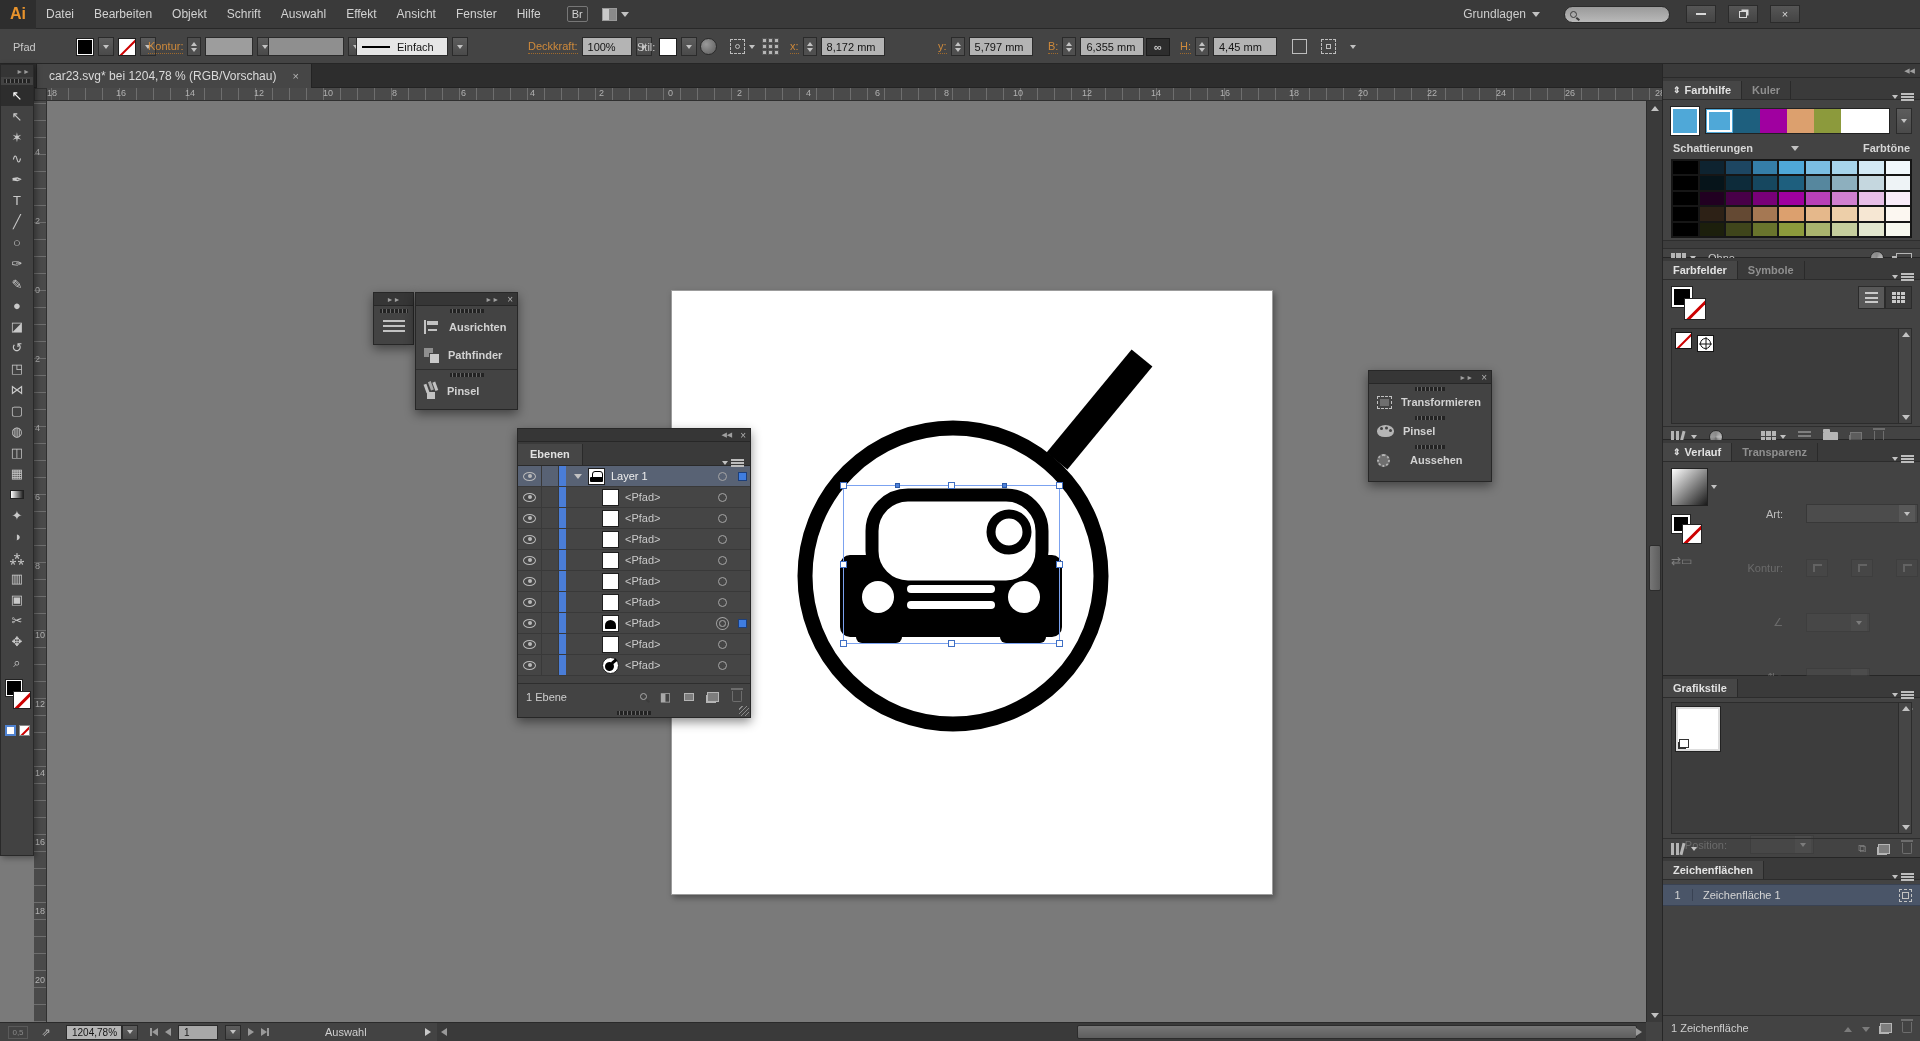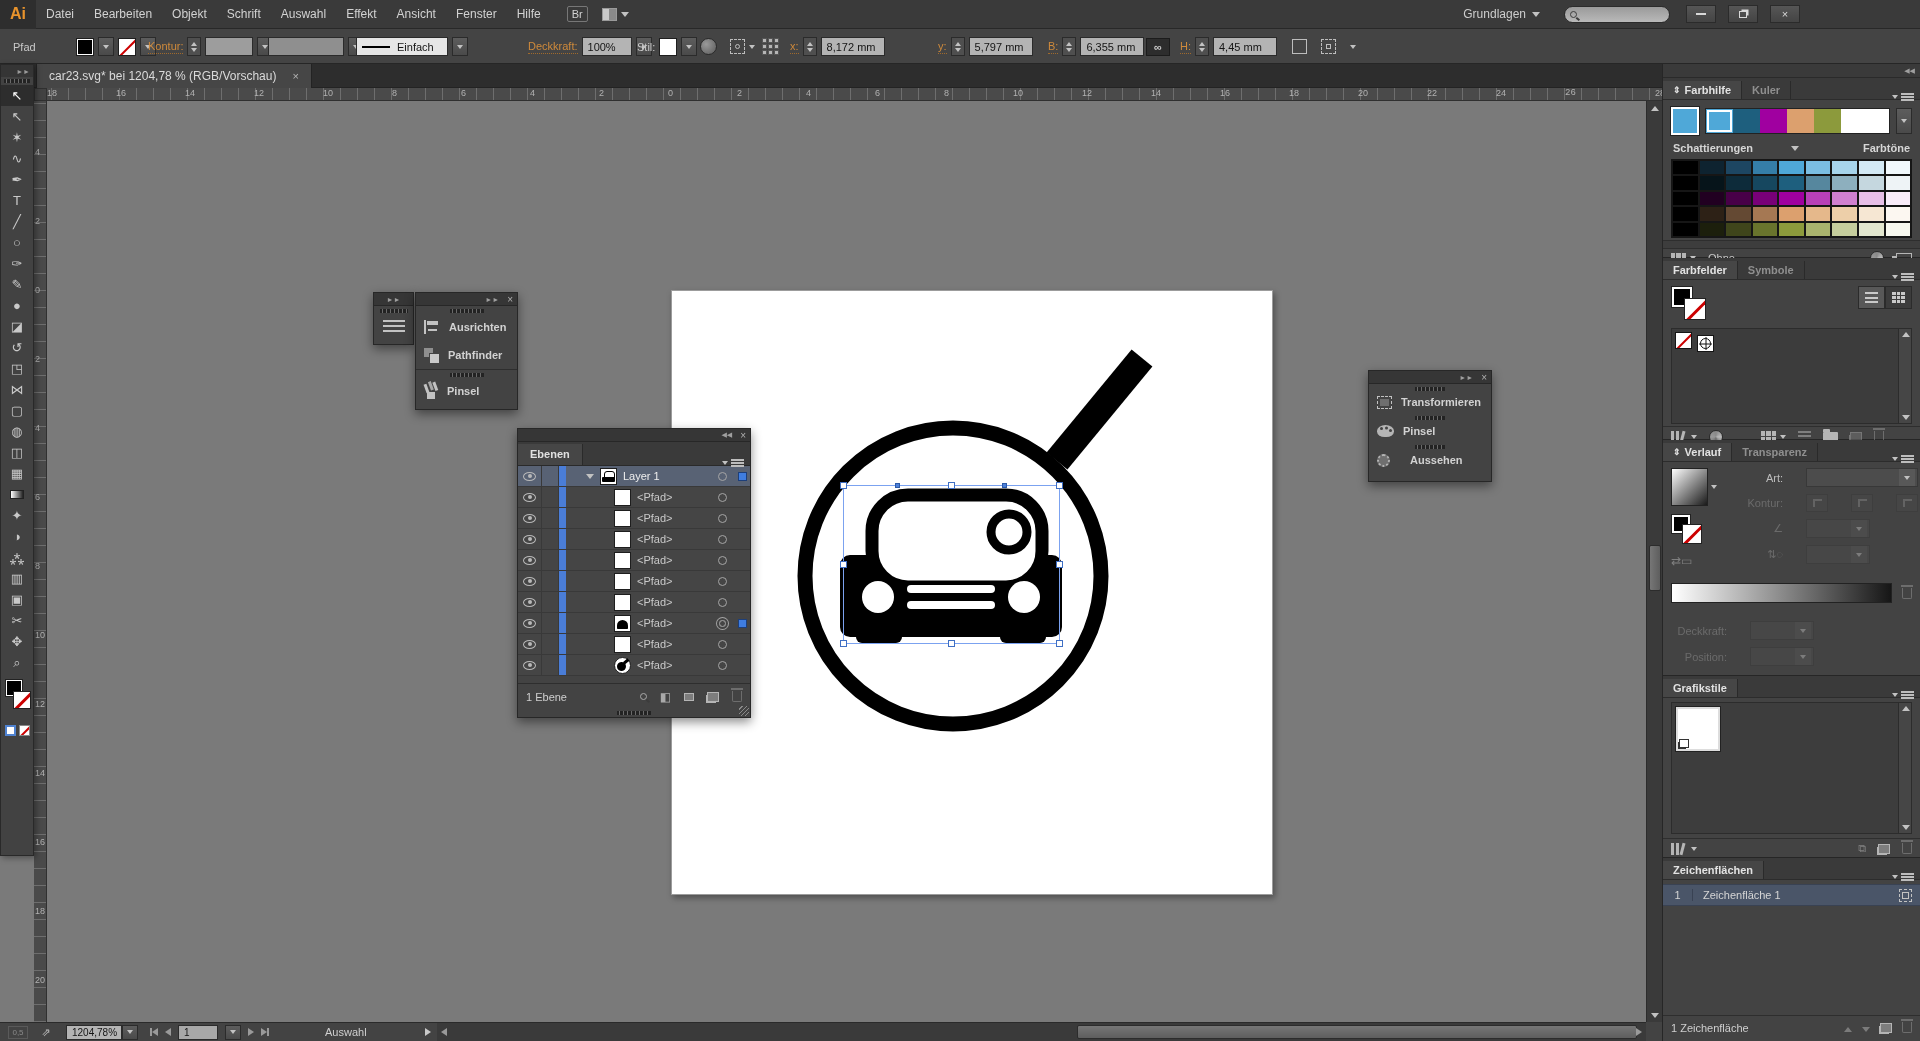--- a/index.html
+++ b/index.html
@@ -175,21 +175,21 @@
   #layers{ left:517px;top:428px;width:234px;height:290px;}
   #layers-tabs{ height:24px;background:#3a3a3a;border-bottom:1px solid #2a2a2a;display:flex;align-items:flex-end;}
   .ptab{ padding:4px 12px;background:#464646;color:#e0e0e0;font-weight:bold;border-right:1px solid #2a2a2a;height:21px;}
   .pmenu{ margin-left:auto;display:flex;align-items:center;gap:3px;padding-right:6px;color:#bdbdbd;}
   .pmenu .hambsm{ width:13px;height:2px;background:#bdbdbd;box-shadow:0 3px 0 #bdbdbd,0 6px 0 #bdbdbd;margin-top:-6px;}
   .lrow{ height:21px;display:flex;align-items:center;border-bottom:1px solid #393939;background:#454545;}
   .lrow.sel{ background:#586274;}
   .lrow .c-eye{ width:24px;display:flex;justify-content:center;border-right:1px solid #393939;align-self:stretch;align-items:center;}
   .lrow .c-lock{ width:17px;border-right:1px solid #393939;align-self:stretch;}
   .lrow .c-bar{ width:7px;background:#4a7dd7;align-self:stretch;}
-  .lrow .c-main{ flex:1;display:flex;align-items:center;gap:6px;padding-left:20px;overflow:hidden;}
+  .lrow .c-main{ flex:1;display:flex;align-items:center;gap:6px;padding-left:8px;overflow:hidden;}
   .lrow .disc{ width:0;height:0;border-left:4px solid transparent;border-right:4px solid transparent;border-top:5px solid #c2c2c2;}
   .lrow .indent{ width:22px;}
   .th{ width:17px;height:17px;background:#fff;border:1px solid #1e1e1e;position:relative;flex:none;}
   .th.arch::after{ content:"";position:absolute;left:2px;right:2px;top:4px;bottom:2px;background:#000;border-radius:7px 7px 1px 1px;}
   .th.loupe::after{ content:"";position:absolute;left:2px;top:4px;width:9px;height:9px;background:#000;border-radius:50%;}
   .th.loupe::before{ content:"";position:absolute;right:1px;top:2px;width:6px;height:2.5px;background:#000;transform:rotate(-40deg);}
   .th.car::before{ content:"";position:absolute;left:3px;top:2px;width:9px;height:6px;border:1.5px solid #000;border-radius:3px 3px 0 0;background:#fff;}
   .th.car::after{ content:"";position:absolute;left:1px;top:8px;width:13px;height:5px;background:#000;border-radius:1px;}
   .lrow .c-target{ width:24px;display:flex;justify-content:center;align-items:center;}
   .lrow .c-chip{ width:16px;display:flex;justify-content:center;align-items:center;}
@@ -256,21 +256,21 @@
   .trashic::before{ content:"";position:absolute;left:-2px;top:-3px;width:12px;height:2px;background:#a0a0a0;}
   
   #vl-body{ display:flex;padding:6px 8px 2px;gap:10px;}
   #vl-left{ width:46px;}
   #vl-thumb{ width:38px;height:38px;border:1px solid #222;background:linear-gradient(135deg,#fff,#1a1a1a);}
   #vl-fs{ position:relative;width:40px;height:34px;margin-top:8px;}
   #vl-fill{ position:absolute;left:0;top:0;width:20px;height:20px;background:#000;box-shadow:inset 0 0 0 2px #fff;border:1px solid #222;}
   #vl-stroke{ position:absolute;left:11px;top:10px;width:20px;height:20px;background:#fff;border:1px solid #222;overflow:hidden;}
   #vl-stroke::after{ content:"";position:absolute;left:-4px;top:8px;width:30px;height:3px;background:#c00;transform:rotate(-45deg);}
   #vl-right{ flex:1;}
-  .vlrow{ display:flex;align-items:center;gap:23px;margin-bottom:7px;color:#9a9a9a;}
+  .vlrow{ display:flex;align-items:center;gap:23px;margin-bottom:7px;color:#9a9a9a;margin-top:36px;}
   .vlrow .lbl{ width:56px;text-align:right;}
   .vlsel{ flex:1;height:19px;background:#4c4c4c;border:1px solid #383838;display:flex;align-items:center;justify-content:flex-end;padding-right:2px;}
   .vlsel.sm{ flex:none;width:64px;}
   .kbtn{ width:22px;height:18px;border:1px solid #383838;background:#4a4a4a;display:inline-flex;align-items:center;justify-content:center;}
   .kbtn i{ width:9px;height:8px;border-left:2px solid #8a8a8a;border-top:2px solid #8a8a8a;}
   #vl-slider{ margin:10px 8px 4px;display:flex;align-items:center;gap:10px;}
   #vl-bar{ flex:1;height:20px;border:1px solid #222;background:linear-gradient(90deg,#fff,#161616);}
   #vl-lowrows{ padding:14px 8px 8px;}
   
   #gs-area{ margin:4px 8px;height:132px;background:#3d3d3d;border:1px solid #2c2c2c;position:relative;padding:4px;}
@@ -473,21 +473,21 @@
       <span style="left: 841px;">6</span>
       <span style="left: 910px;">8</span>
       <span style="left: 979px;">10</span>
       <span style="left: 1048px;">12</span>
       <span style="left: 1117px;">14</span>
       <span style="left: 1186px;">16</span>
       <span style="left: 1255px;">18</span>
       <span style="left: 1324px;">20</span>
       <span style="left: 1393px;">22</span>
       <span style="left: 1462px;">24</span>
-      <span style="left: 1531px; font-family: Liberation Mono, monospace;">26</span>
+      <span style="left: 1531px;">26</span>
       <span style="left: 1600px; padding-left: 21px;">28</span>
     </div>
   <div id="ruler-left">
       <span style="top: 46px;">4</span>
       <span style="top: 115px;">2</span>
       <span style="top: 184px;">0</span>
       <span style="top: 253px;">2</span>
       <span style="top: 322px;">4</span>
       <span style="top: 391px;">6</span>
       <span style="top: 460px;">8</span>

